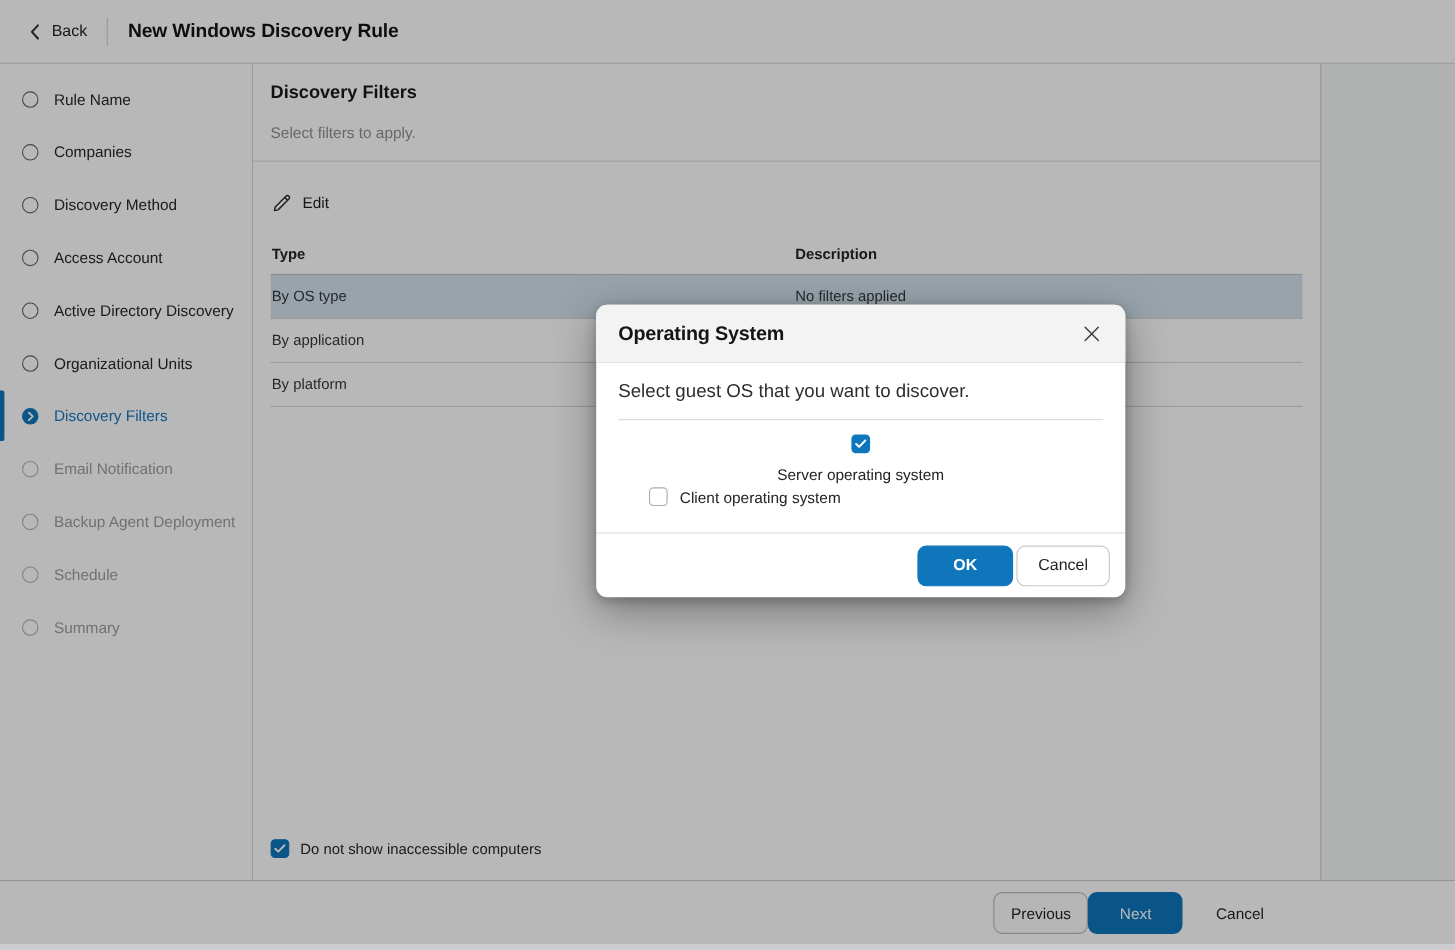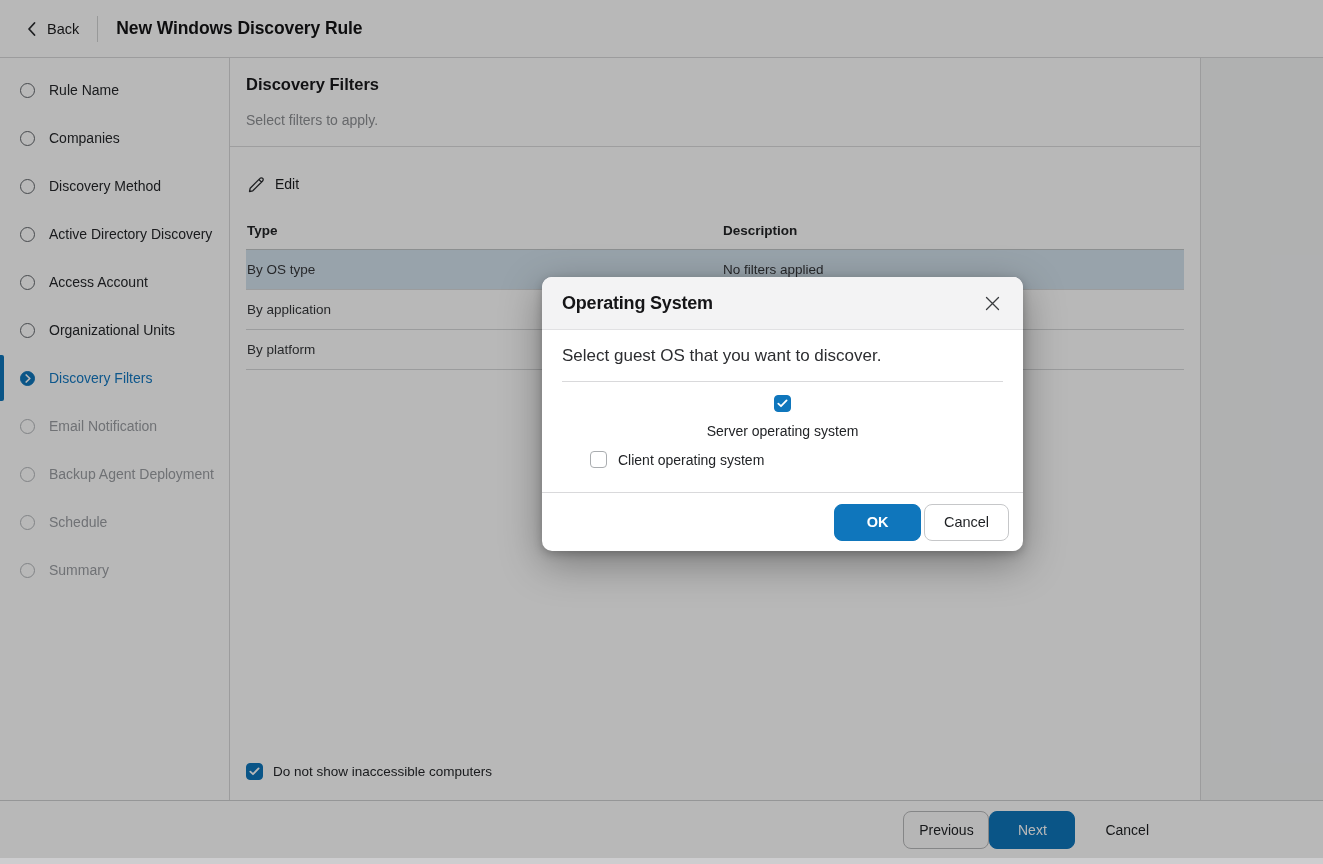--- a/index.html
+++ b/index.html
@@ -72,21 +72,21 @@
   .modal { position:absolute; left:542px; top:277px; width:481px; background:#fff; border-radius:10px; z-index:30;
            box-shadow:0 12px 40px rgba(0,0,0,0.35), 0 3px 10px rgba(0,0,0,0.22); }
   .modal-head { height:53px; background:#f3f3f4; border-bottom:1px solid #e1e1e3; border-radius:10px 10px 0 0; display:flex; align-items:center; justify-content:space-between; padding:0 18px 0 20px; }
   .modal-head h3 { font-size:18px; font-weight:700; color:#151517; letter-spacing:-0.2px; }
   .modal-close { background:none; border:none; cursor:pointer; padding:4px; display:flex; color:#3a3c3f; }
   .modal-body { padding:16px 20px 24px 20px; }
   .modal-desc { font-size:17px; color:#2c2d30; line-height:20px; }
   .m-divider { height:1px; background:#d9d9db; margin-top:15px; }
   .check-row { display:flex; align-items:center; gap:11px; cursor:pointer; }
   .check-row.first { margin-top:13px;flex-direction:column; }
-  .check-row + .check-row { margin-top:12px;padding-left:28px; }
+  .check-row + .check-row { margin-top:4px;padding-left:28px; }
   .check-row .cb-label { font-size:14px; color:#222427; }
   .modal-foot { height:59px; border-top:1px solid #d9d9db; display:flex; align-items:center; justify-content:flex-end; gap:3px; padding-right:14px; }
   .m-btn { height:37px; border-radius:8px; font-family:inherit; font-size:14.5px; cursor:pointer; }
   .m-ok { width:87px; background:#0f76bc; border:1px solid #0f76bc; color:#fff; font-weight:700; }
   .m-cancel { width:85px; background:#fff; border:1px solid #c6c7c9; color:#1e2023; }
 </style>
 </head>
 <body>
 
 <div class="app">
@@ -113,25 +113,25 @@
       <div class="side-item">
         <span class="circle"></span>
         <span class="side-label">Companies</span>
       </div>
       <div class="side-item">
         <span class="circle"></span>
         <span class="side-label">Discovery Method</span>
       </div>
       <div class="side-item">
         <span class="circle"></span>
+        <span class="side-label">Access Account</span>
+      </div>
+      <div class="side-item">
+        <span class="circle"></span>
         <span class="side-label">Active Directory Discovery</span>
-      </div>
-      <div class="side-item">
-        <span class="circle"></span>
-        <span class="side-label">Access Account</span>
       </div>
       <div class="side-item">
         <span class="circle"></span>
         <span class="side-label">Organizational Units</span>
       </div>
       <div class="side-item active">
         <span class="circle">
           <svg width="6" height="9" viewBox="0 0 6 9">
               <path d="M1.2 1 L4.8 4.5 L1.2 8" fill="none" stroke="#fff" stroke-width="1.7" stroke-linecap="round" stroke-linejoin="round"></path>
             </svg>

